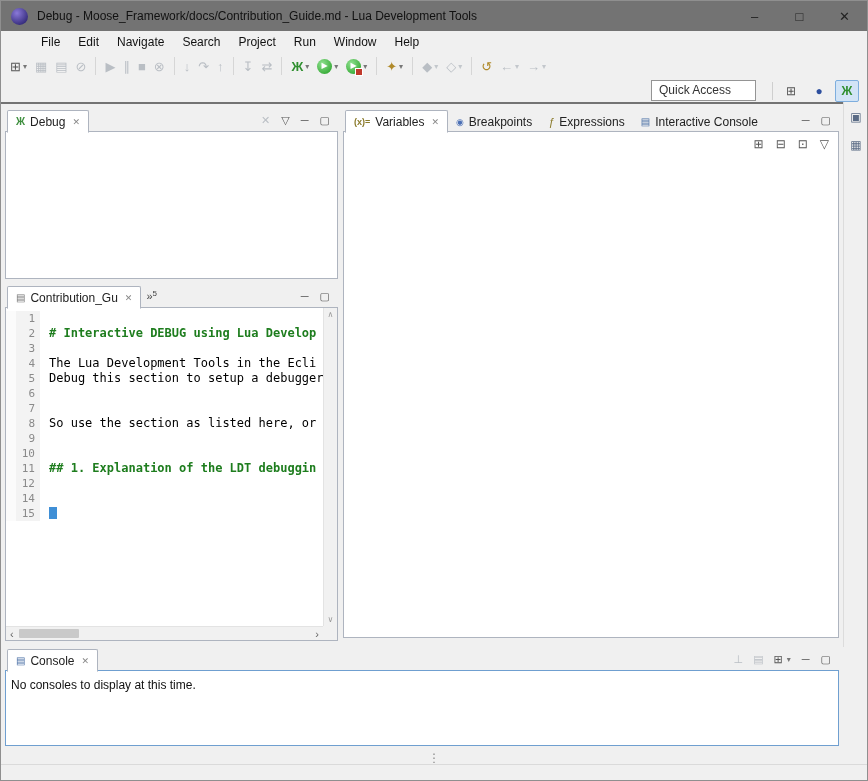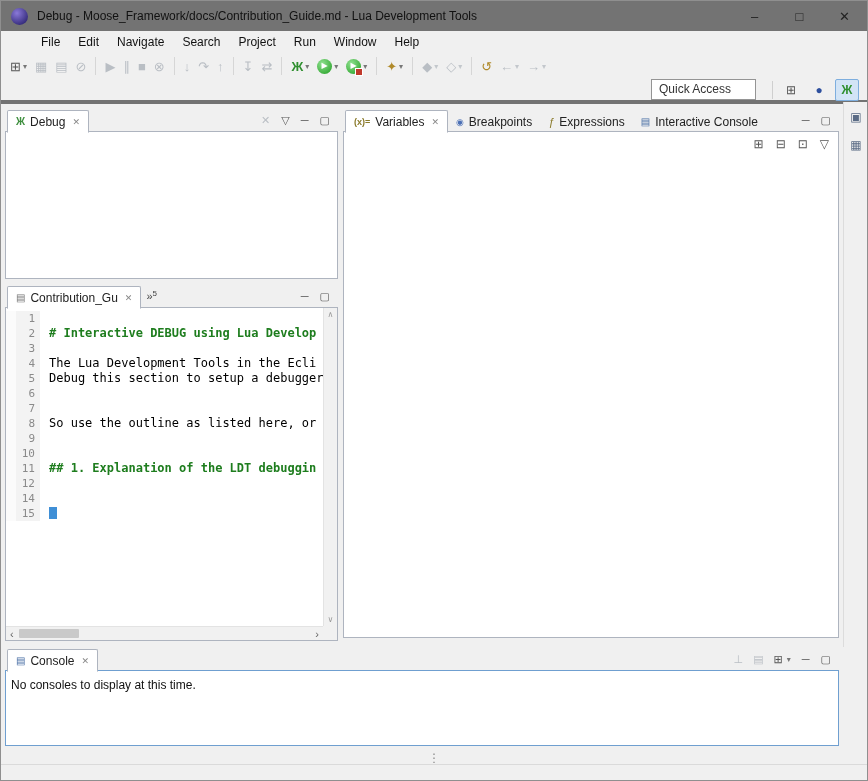--- a/index.html
+++ b/index.html
@@ -39,21 +39,21 @@
   .glyph.run-circle { width:15px; height:15px; border-radius:50%; color:#fff; font-size:8px;
                       display:inline-flex; align-items:center; justify-content:center;
                       background:radial-gradient(circle at 35% 30%, #8ee08e, #1f9c1f); }
   .glyph.ext { position:relative; }
   .glyph.ext::after { content:""; position:absolute; right:-2px; bottom:-2px; width:6px;
                       height:6px; background:#c0392b; border:1px solid #fff; }
 
   
   .qarow { position:absolute; top:78px; left:0; right:0; height:25px; background:#f0f0f0;
            display:flex; align-items:center; justify-content:flex-end; padding-right:8px;
-           border-bottom:4px solid #737373; }
+           border-bottom:2px solid #737373; }
   .qabox { border:1px solid #949494; background:#fff; color:#333; font-size:12px;
            padding:2px 24px 3px 7px; margin-right:10px; }
   .qsep { width:1px; height:18px; background:#cfcfcf; margin:0 6px; }
   .perspbar { display:flex; align-items:center; gap:4px; }
   .pbtn { width:24px; height:22px; display:flex; align-items:center; justify-content:center;
           border:1px solid transparent; border-radius:2px; color:#555; }
   .pbtn .glyph { font-size:12px; }
   .pbtn.active { background:#d2e4f6; border-color:#7eaede; }
   .glyph.sphere { color:#2d4f9e; }
 
@@ -331,21 +331,21 @@
             <span class="num">6</span>
             <span class="txt"></span>
           </div>
           <div class="line">
             <span class="ann"></span>
             <span class="num">7</span>
           </div>
           <div class="line">
             <span class="ann"></span>
             <span class="num">8</span>
-            <span class="txt"><span>So use the outline as listed here, or </span></span>
+            <span class="txt"><span>So use the section as listed here, or </span></span>
           </div>
           <div class="line">
             <span class="ann"></span>
             <span class="num">9</span>
             <span class="txt"></span>
           </div>
           <div class="line">
             <span class="ann"></span>
             <span class="num">10</span>
             <span class="txt"></span>

